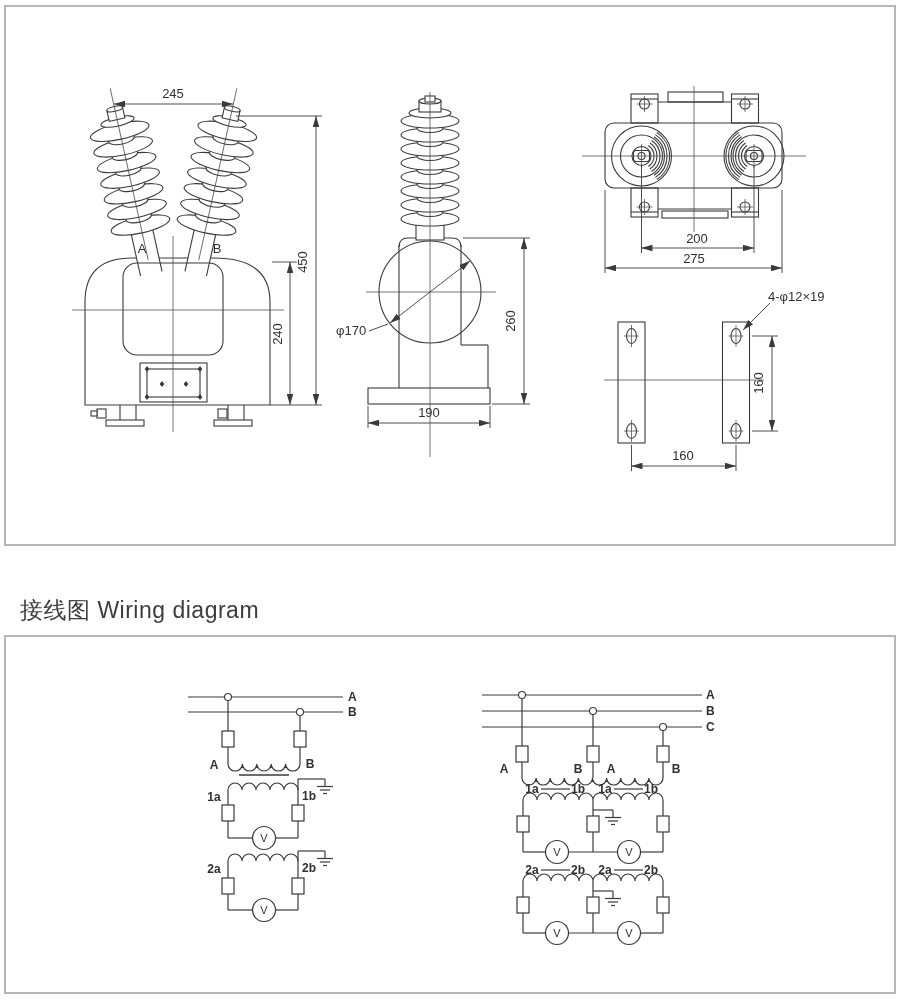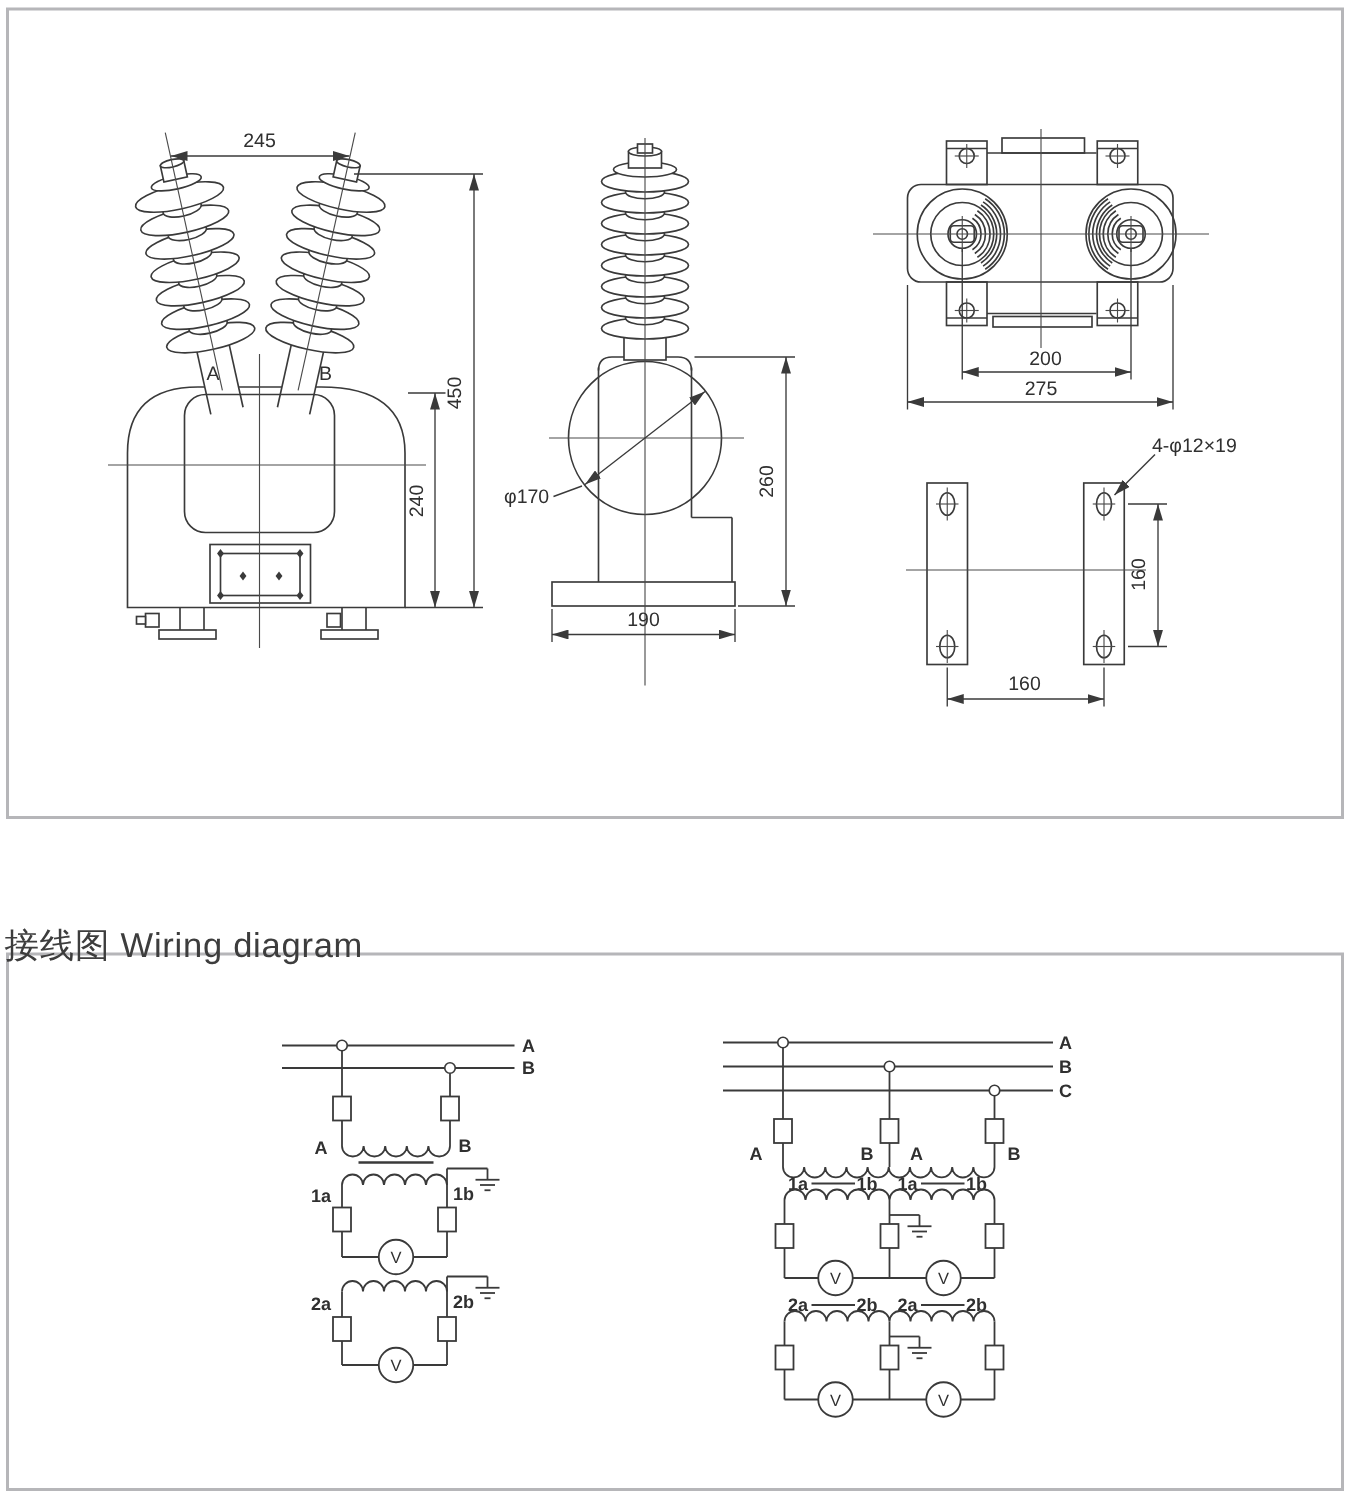--- a/index.html
+++ b/index.html
@@ -1,21 +1,21 @@
 <!DOCTYPE html>
 <html><head>
 <meta charset="utf-8">
 <style>
   html,body{margin:0;padding:0;background:#fff;}
   body{width:900px;height:1000px;font-family:"Liberation Sans",sans-serif;}
   .stage{position:relative;width:900px;height:1000px;background:#fff;overflow:hidden;}
   .panel{position:absolute;border:2px solid #b6b6b9;background:#fff;box-sizing:border-box;}
   #panel-outline{left:4px;top:5px;width:892px;height:541px;}
   #panel-wiring{left:4px;top:635px;width:892px;height:359px;}
-  #section-title{position:absolute;left:3px;top:595px;font-size:23px;color:#3d3d3d;letter-spacing:.5px;white-space:nowrap;margin-top:20px;}
+  #section-title{position:absolute;left:20px;top:595px;font-size:23px;color:#3d3d3d;letter-spacing:.5px;white-space:nowrap;}
   svg.overlay{position:absolute;left:0;top:0;}
   svg text{fill:#303030;font-family:"Liberation Sans",sans-serif;}
   .dim{font-size:13px;}
   .lbl{font-size:13px;}
   .wlbl{font-size:12px;font-weight:700;}
   .vlbl{font-size:11px;}
   .ln{stroke:#3a3a3a;stroke-width:1.1;fill:none;}
   .fl{stroke:#3a3a3a;stroke-width:1.1;fill:#fff;}
   .cl{stroke:#4a4a4a;stroke-width:.75;fill:none;}
   .dl{stroke:#3a3a3a;stroke-width:.9;fill:none;}

